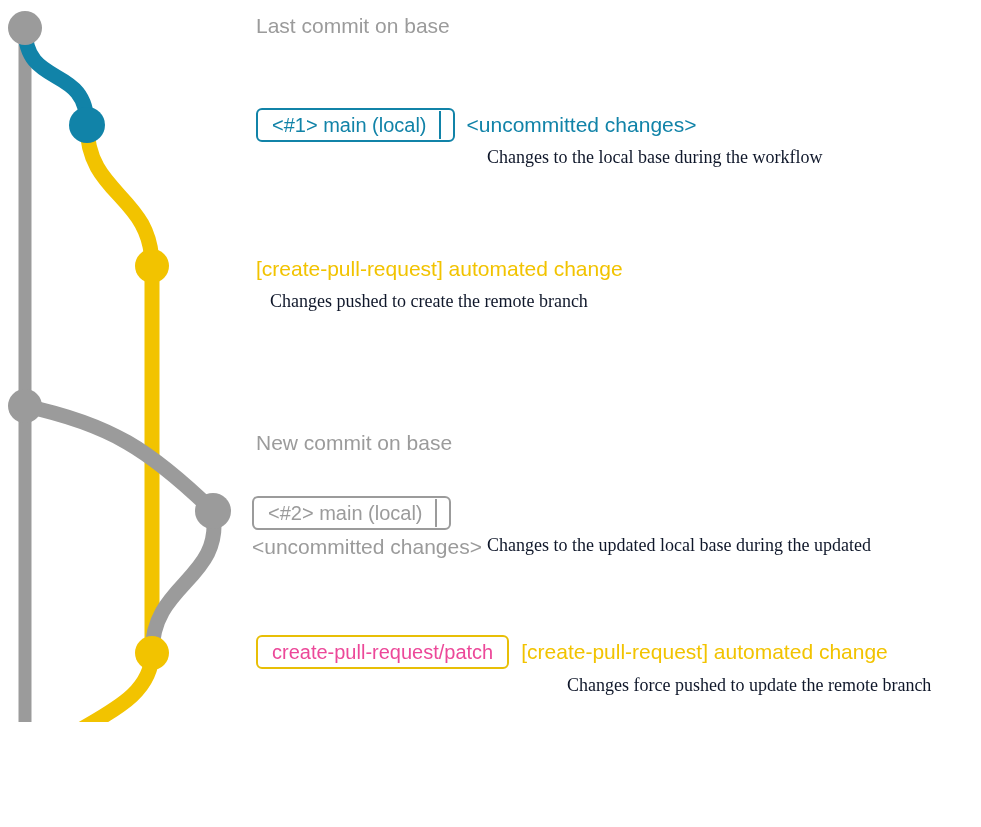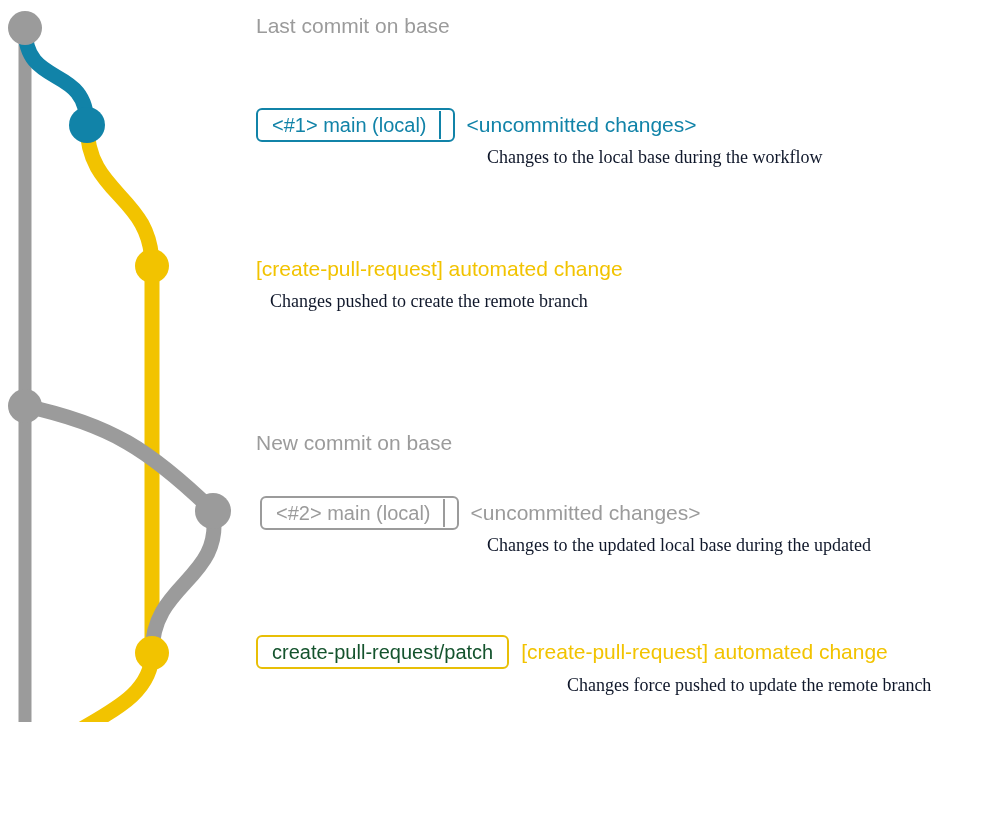--- a/index.html
+++ b/index.html
@@ -53,21 +53,21 @@
   .pill.sep::after {
     content: "";
     position: absolute;
     right: 12px;
     top: 1px;
     bottom: 1px;
     width: 2px;
     background: currentColor;
   }
   .pill.blue { border-color: #1183a8; color: #1183a8; }
-  .pill.gold { border-color: #e8bf06; color: #14532d; }
+  .pill.gold { border-color: #e8bf06; color: #ec4899; }
   .pill.gray { border-color: #9b9b9b; color: #9b9b9b; }
 
   .headline {
     font-size: 21px;
     line-height: 34px;
     white-space: nowrap;
     color: #9b9b9b;
   }
   .headline.blue { color: #1183a8; }
   .headline.gold { color: #f2c300; }
@@ -130,21 +130,21 @@
 
   <div class="row" style="left:256px; top:252px;">
     <span class="headline gold">[create-pull-request] automated change</span>
   </div>
   <div class="desc" style="left:270px; top:292px;">Changes pushed to create the remote branch</div>
 
   <div class="row" style="left:256px; top:394px;margin-top:32px;">
     <span class="plain-label">New commit on base</span>
   </div>
 
-  <div class="row" style="left:260px; top:496px;">
+  <div class="row" style="left:252px; top:496px;flex-direction:column;">
     <span class="pill sep gray">&lt;#2&gt; main (local)</span>
     <span class="pill-gap"></span>
     <span class="headline gray">&lt;uncommitted changes&gt;</span>
   </div>
   <div class="desc" style="left:487px; top:536px;">Changes to the updated local base during the updated</div>
 
   <div class="row" style="left:256px; top:635px;">
     <span class="pill gold">create-pull-request/patch</span>
     <span class="pill-gap"></span>
     <span class="headline gold">[create-pull-request] automated change</span>

